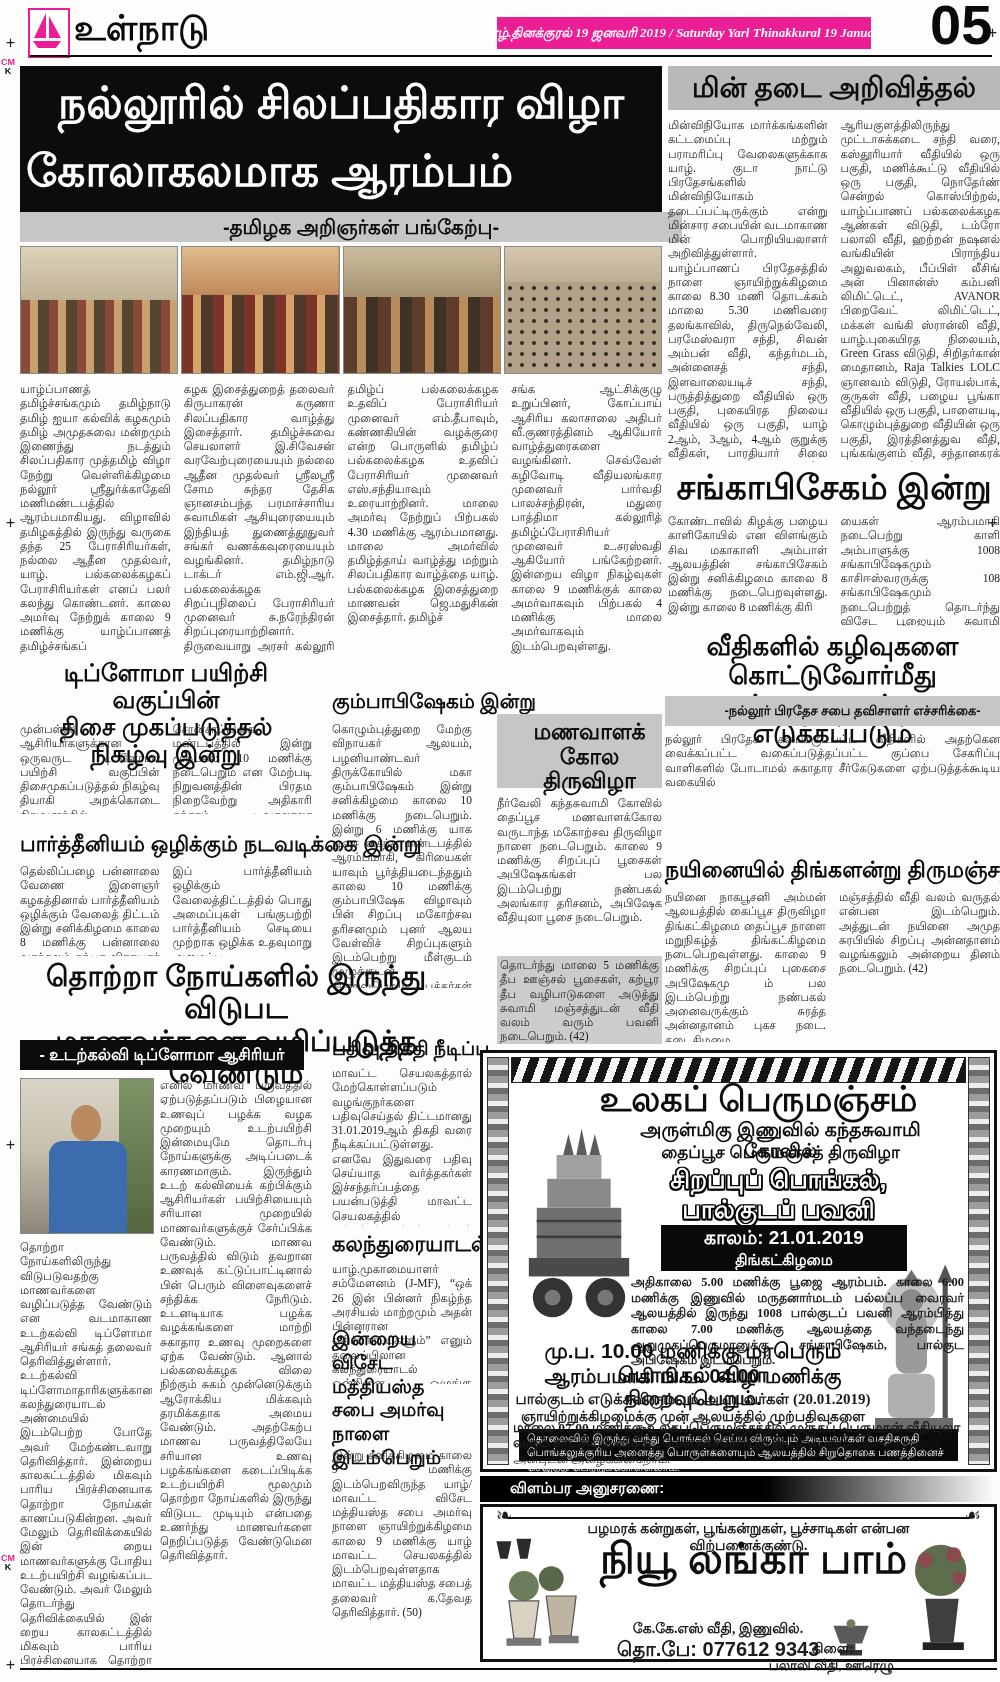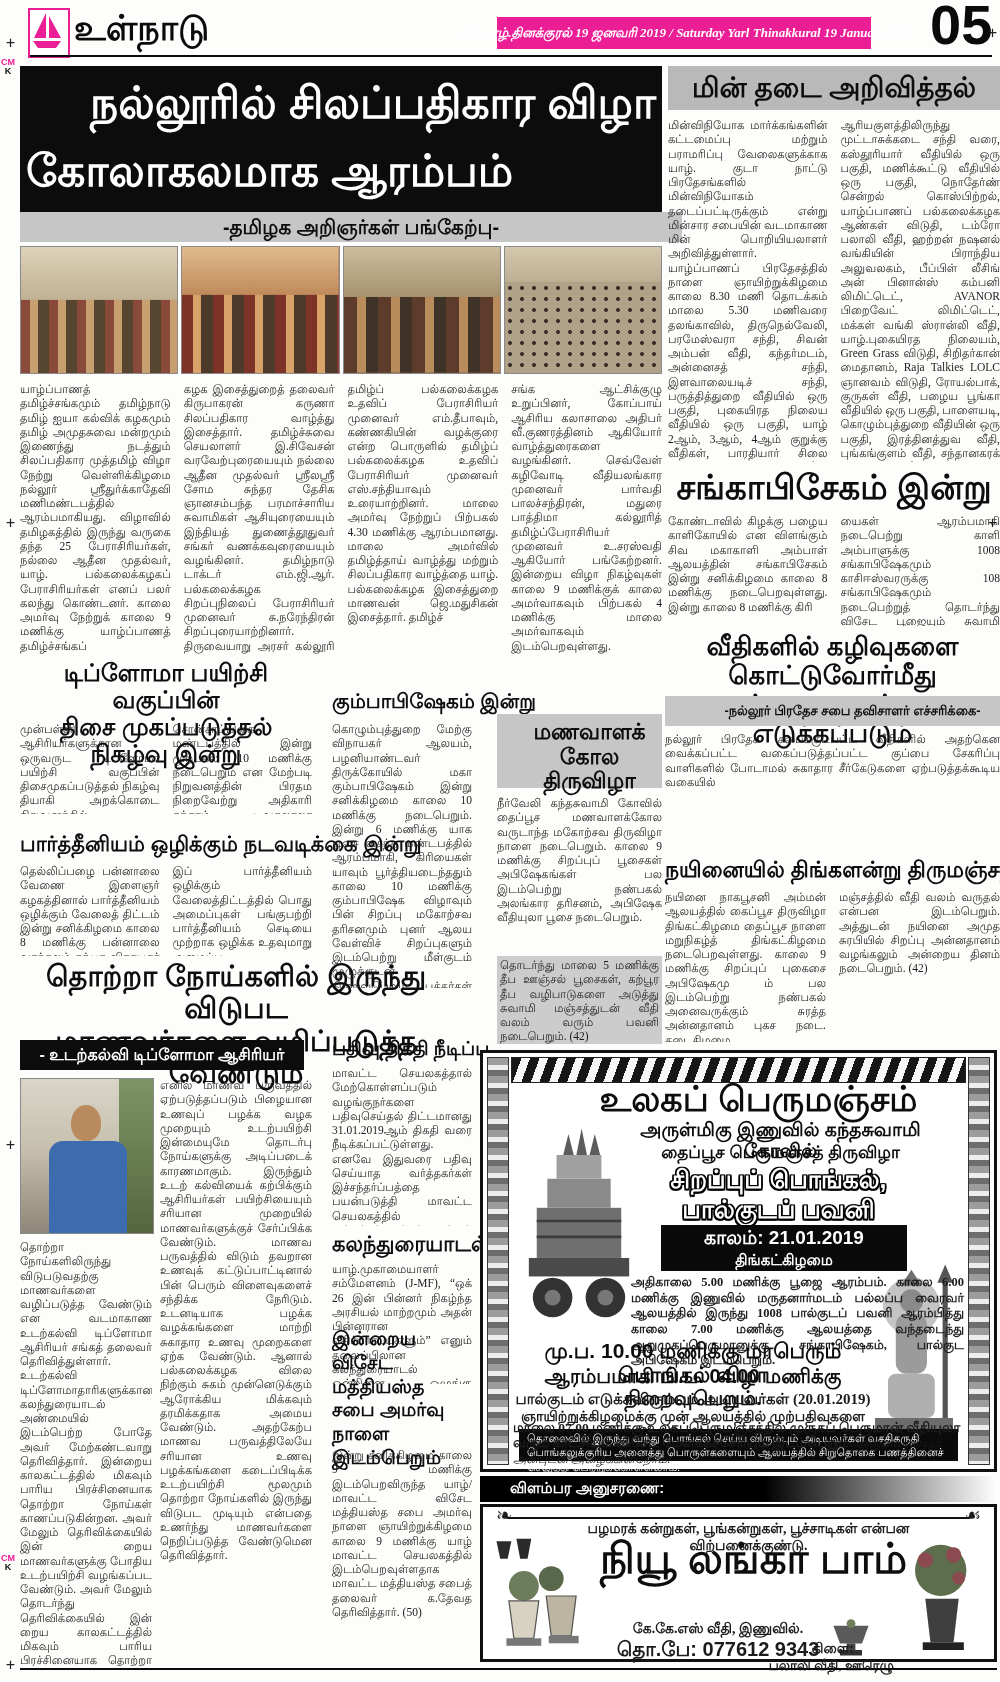--- a/index.html
+++ b/index.html
@@ -56,21 +56,21 @@
   </div>
   <div class="abs hl" style="left:74px;top:8px;font-size:35px;text-align:left;color:#0a0a0a;">உள்நாடு</div>
   <div class="abs" style="left:497px;top:17px;width:374px;height:32px;background:#ec1e96;display:flex;align-items:center;justify-content:center;">
     <span style="color:#fff;font-size:13px;font-weight:bold;font-style:italic;font-family:'Liberation Serif',serif;white-space:nowrap;">சனி யாழ்.தினக்குரல் 19 ஜனவரி 2019 / Saturday Yarl Thinakkural 19 January 2019</span>
   </div>
   <div class="abs" style="left:930px;top:-8px;font-size:56px;font-weight:bold;font-family:'Liberation Sans',sans-serif;color:#0a0a0a;">05</div>
   <div class="abs" style="left:30px;top:55px;width:962px;height:2px;background:#0a0a0a;"></div>
 </div>
 
 <div class="abs" style="left:20px;top:66px;width:642px;height:146px;background:#0c0c0c;color:#fff;padding:2px 6px;box-sizing:border-box;">
-  <div class="hl" style="color:#fff;text-align:right;font-size:44px;line-height:70px;white-space:nowrap;">நல்லூரில் சிலப்பதிகார விழா</div>
+  <div class="hl" style="color:#fff;text-align:center;font-size:44px;line-height:70px;white-space:nowrap;">நல்லூரில் சிலப்பதிகார விழா</div>
   <div class="hl" style="color:#fff;text-align:left;font-size:44px;line-height:66px;white-space:nowrap;">கோலாகலமாக ஆரம்பம்</div>
 </div>
 <div class="abs graybox hl" style="left:20px;top:212px;width:642px;height:30px;font-size:20px;line-height:30px;">-தமிழக அறிஞர்கள் பங்கேற்பு-</div>
 
 <div class="abs" style="left:20px;top:246px;width:642px;height:128px;display:flex;gap:3px;">
   <div class="photo" style="flex:1;
       background-color:#b7a98c;
       background-image:linear-gradient(180deg,#ddd3b8,#c0b194),repeating-linear-gradient(90deg,#8a4a3a 0 9px,#c89f6e 9px 17px,#57462f 17px 28px);
       background-size:100% 42%,100% 62%;background-position:top,bottom;"></div>
   <div class="photo" style="flex:1;

